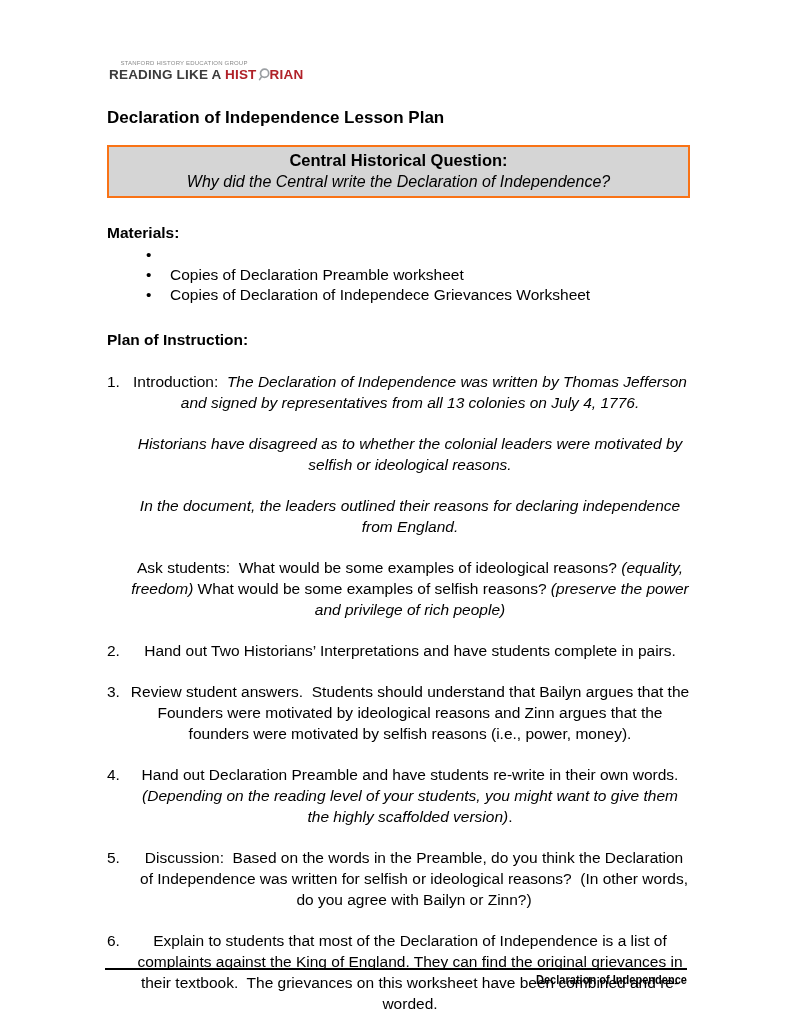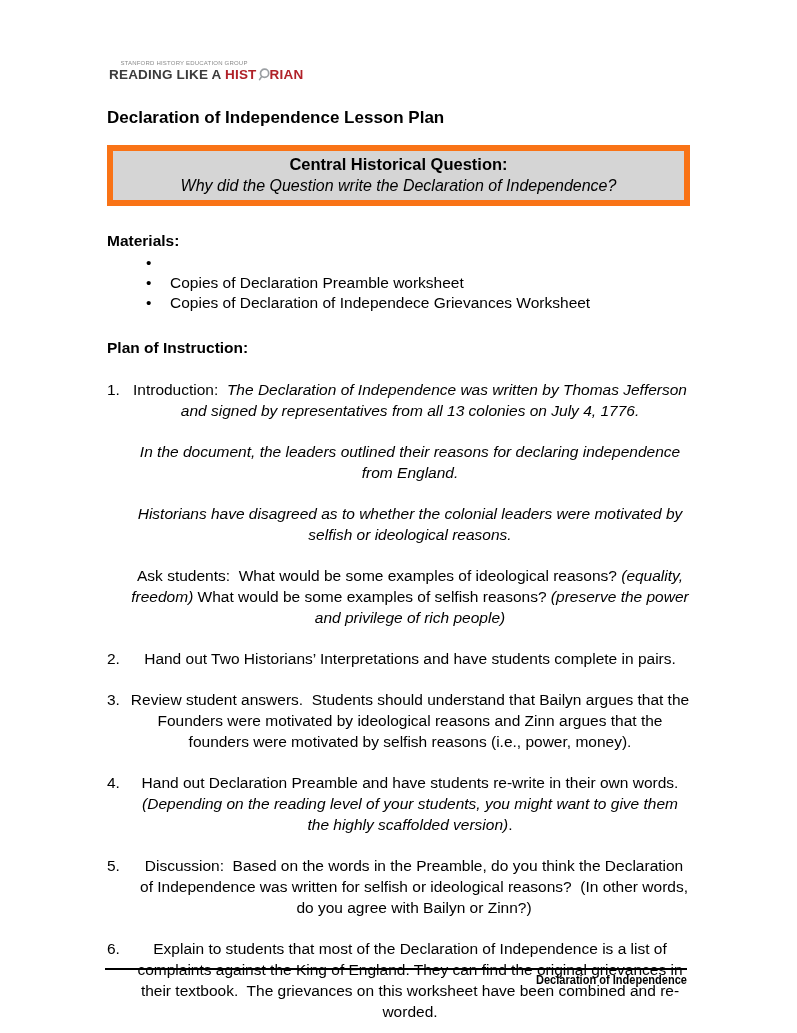--- a/index.html
+++ b/index.html
@@ -38,21 +38,21 @@
   
   .title {
     margin: 26px 0 0 0;
     font-size: 17px;
     font-weight: bold;
   }
 
   
   .chq-box {
     margin-top: 17px;
-    border: 6px solid #f97316;
+    border: 2px solid #f97316;
     background: #d5d5d5;
     text-align: center;
     padding: 2px 6px 4px 6px;
   }
   .chq-heading { font-size: 16.5px; font-weight: bold; line-height: 22px; }
   .chq-question { font-size: 16px; font-style: italic; line-height: 21px; }
 
   
   .section-heading {
     font-size: 15.5px;
@@ -106,21 +106,21 @@
             <circle cx="6.6" cy="5.2" r="4.1" fill="none" stroke="#9b9fa3" stroke-width="1.7"></circle>
             <line x1="3.6" y1="8.6" x2="1.6" y2="11.6" stroke="#9b9fa3" stroke-width="1.7" stroke-linecap="round"></line>
           </svg></span><span class="red">RIAN</span>
     </div>
   </header>
 
   <h1 class="title">Declaration of Independence Lesson Plan</h1>
 
   <div class="chq-box">
     <div class="chq-heading">Central Historical Question:</div>
-    <div class="chq-question">Why did the Question write the Declaration of Independence?</div>
+    <div class="chq-question">Why did the Central write the Declaration of Independence?</div>
   </div>
 
   <div class="section-heading">Materials:</div>
 
   <div class="bullets" id="materials-list">
       <div class="bullet-row">
         <span class="bullet-marker">•</span>
       </div>
       <div class="bullet-row">
         <span class="bullet-marker">•</span>
@@ -132,22 +132,22 @@
       </div>
     </div>
 
   <div class="section-heading">Plan of Instruction:</div>
 
   <div class="plan-list" id="plan-list">
       <div class="plan-item">
         <span class="plan-num">1.</span>
         <div class="plan-body">
           <p class="plan-para"><span>Introduction:  </span><span class="it">The Declaration of Independence was written by Thomas Jefferson and signed by representatives from all 13 colonies on July 4, 1776.</span></p>
+          <p class="plan-para"><span class="it">Historians have disagreed as to whether the colonial leaders were motivated by selfish or ideological reasons.</span></p>
           <p class="plan-para"><span class="it">In the document, the leaders outlined their reasons for declaring independence from England.</span></p>
-          <p class="plan-para"><span class="it">Historians have disagreed as to whether the colonial leaders were motivated by selfish or ideological reasons.</span></p>
           <p class="plan-para"><span>Ask students:  What would be some examples of ideological reasons? </span><span class="it">(equality, freedom)</span><span> What would be some examples of selfish reasons? </span><span class="it">(preserve the power and privilege of rich people)</span></p>
         </div>
       </div>
       <div class="plan-item">
         <span class="plan-num">2.</span>
         <div class="plan-body">
           <p class="plan-para"><span>Hand out Two Historians’ Interpretations and have students complete in pairs.</span></p>
         </div>
       </div>
       <div class="plan-item">

